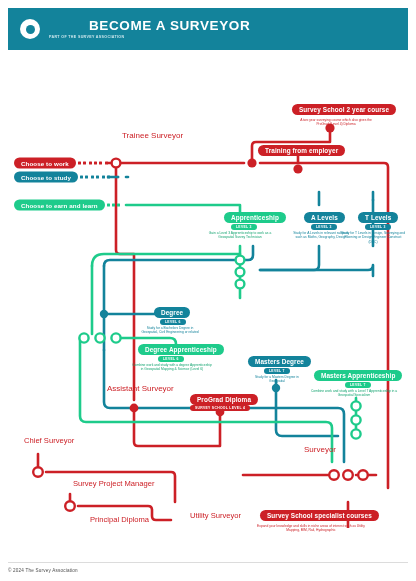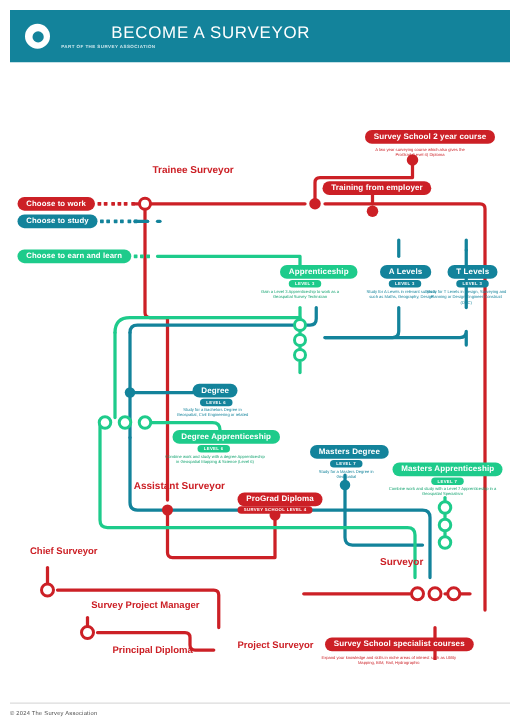--- a/index.html
+++ b/index.html
@@ -35,21 +35,21 @@
   }
   .logo-badge .inner {
     width: 9px; height: 9px;
     border-radius: 50%;
     background: #13839b;
   }
   .header-text { display: flex; flex-direction: column; justify-content: center; }
   .header-title {
     color: #ffffff;
     font-size: 13.5px;
-    font-weight: normal;
+    font-weight: bold;
     letter-spacing: 0.6px;
     line-height: 14px;
     padding-left: 40px;
   }
   .header-sub {
     color: #cfe8ee;
     font-size: 3.6px;
     font-weight: bold;
     letter-spacing: 0.35px;
     line-height: 6px;
@@ -68,21 +68,21 @@
   
   .lbl {
     position: absolute;
     line-height: 1.08;
     white-space: nowrap;
   }
   
   .job {
     color: #cc2026;
     font-size: 7.6px;
-    font-weight: bold;
+    font-weight: normal;
   }
   .job.big { font-size: 8px; }
 
   
   .chip {
     position: absolute;
     display: inline-flex;
     align-items: center;
     justify-content: center;
     border-radius: 9px;
@@ -386,21 +386,21 @@
 
     <div class="lbl job" style="left:50px; top:430px;margin-left:15px;">
       <span>Survey Project Manager</span>
     </div>
 
     <div class="lbl job" style="left:82px; top:466px;">
       <span>Principal Diploma</span>
     </div>
 
     <div class="lbl job" style="left:182px; top:462px;">
-      <span>Project Surveyor</span>
+      <span>Utility Surveyor</span>
     </div>
 
     <div class="lbl job big" style="left:296px; top:396px;">
       <span>Surveyor</span>
     </div>
 
     <div class="chip red" style="left:252px; top:460px;">
       <span>Survey School specialist courses</span>
     </div>
     <div class="desc red" style="left:248px; top:474px; width:110px;">Expand your knowledge and skills in niche areas of interest such as Utility Mapping, BIM, Rail, Hydrographic</div>

